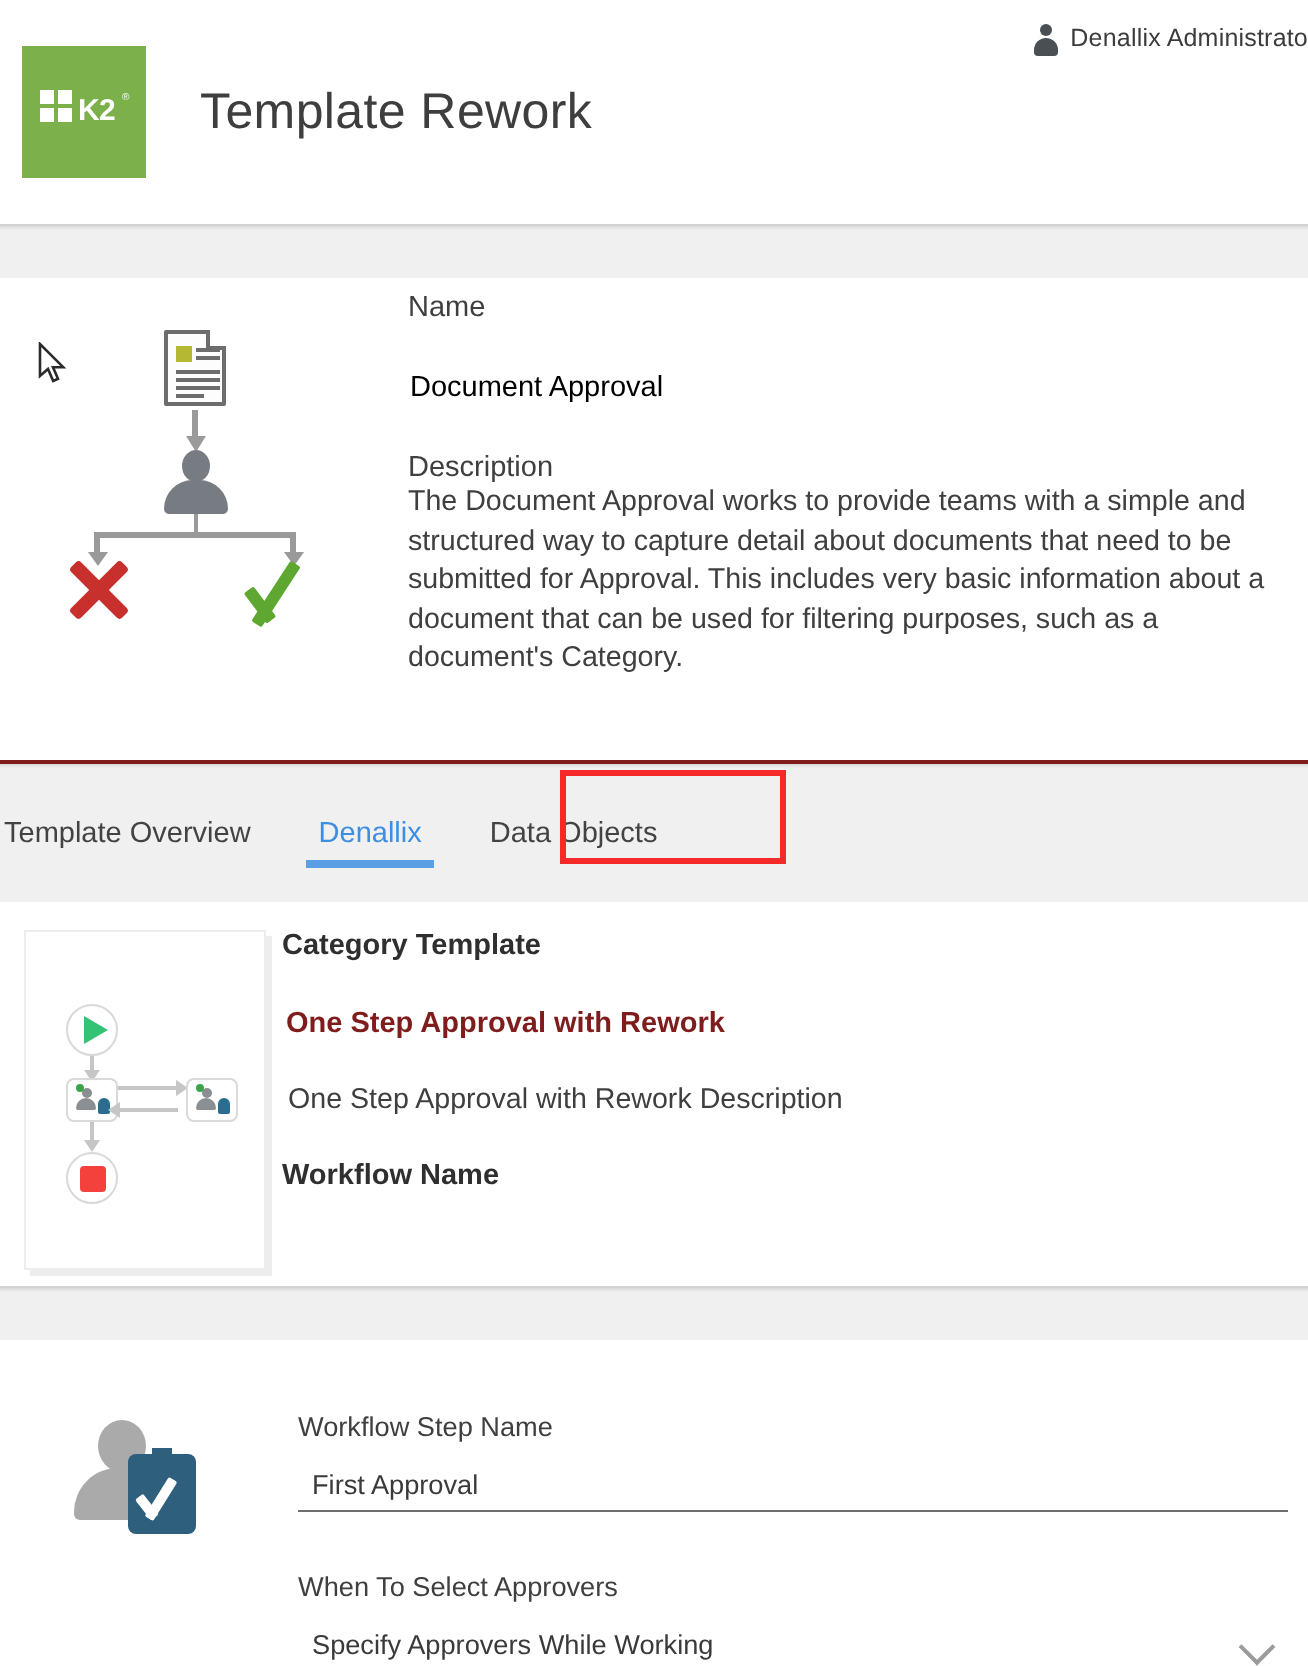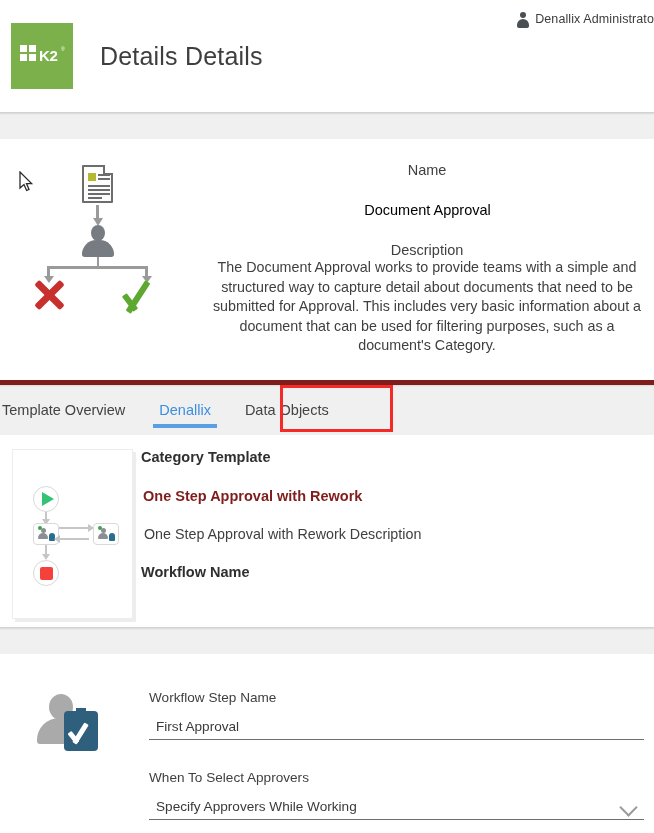--- a/index.html
+++ b/index.html
@@ -127,33 +127,33 @@
     background: #c8302e; border-radius: 2px;
   }
   .mark-x i:nth-child(1) { transform: rotate(45deg); }
   .mark-x i:nth-child(2) { transform: rotate(-45deg); }
 
   .mark-v { position: absolute; left: 98px; top: 110px; width: 40px; height: 40px; }
   .mark-v i { position:absolute; background: #5ea832; border-radius: 1px; }
   .mark-v i:nth-child(1) { left: 4px; top: 18px; width: 6px; height: 19px; transform: rotate(-37deg); }
   .mark-v i:nth-child(2) { left: 12px; top: 4px; width: 6px; height: 36px; transform: rotate(33deg); }
 
-  .ov-text { position: absolute; left: 204px; top: 22px; right: 4px; text-align: center; }
+  .ov-text { position: absolute; left: 204px; top: 6px; right: 4px; }
   .lbl-name { font-size: 14.5px; color: #3f3f3f; }
   .val-name { font-size: 14.5px; color: #000000; margin-top: 24px; margin-left: 1px; }
   .lbl-desc { font-size: 14.5px; color: #3f3f3f; margin-top: 24px; }
   .desc-body {
     font-size: 14.3px; color: #3f3f3f; line-height: 19.5px;
     max-width: 452px;
   }
 
   
   .tabs {
-    position: relative; height: 55px; background: #f0f0f0;
-    border-top: 5px solid #7f1d1d;
+    position: relative; height: 71px; background: #f0f0f0;
+    border-top: 2px solid #7f1d1d;
     display: flex; align-items: center;
   }
   .tabs::before {
     content:""; position:absolute; left:0; right:0; top:0; height:2px;
     background: linear-gradient(to bottom, rgba(0,0,0,.10), rgba(0,0,0,0));
   }
   .tab {
     position: relative; font-size: 14.5px; color: #434343;
     padding: 0 17px; height: 55px; display: flex; align-items: center;
     cursor: pointer;
@@ -302,21 +302,21 @@
       <span class="logo-inner">
         <span class="sq a"></span>
           <span class="sq b"></span>
         <span class="sq c"></span>
           <span class="sq d"></span>
         <span class="logo-k2">K2</span>
         <span class="logo-tm">®</span>
       </span>
     </div>
 
-    <div class="page-title">Details Details</div>
+    <div class="page-title">Template Rework</div>
   </div>
 
   <div class="band"></div>
 
   <div class="overview">
 
     <div class="approval-graphic">
       <div class="doc">
         <span class="corner"></span>
         <span class="photo"></span>

